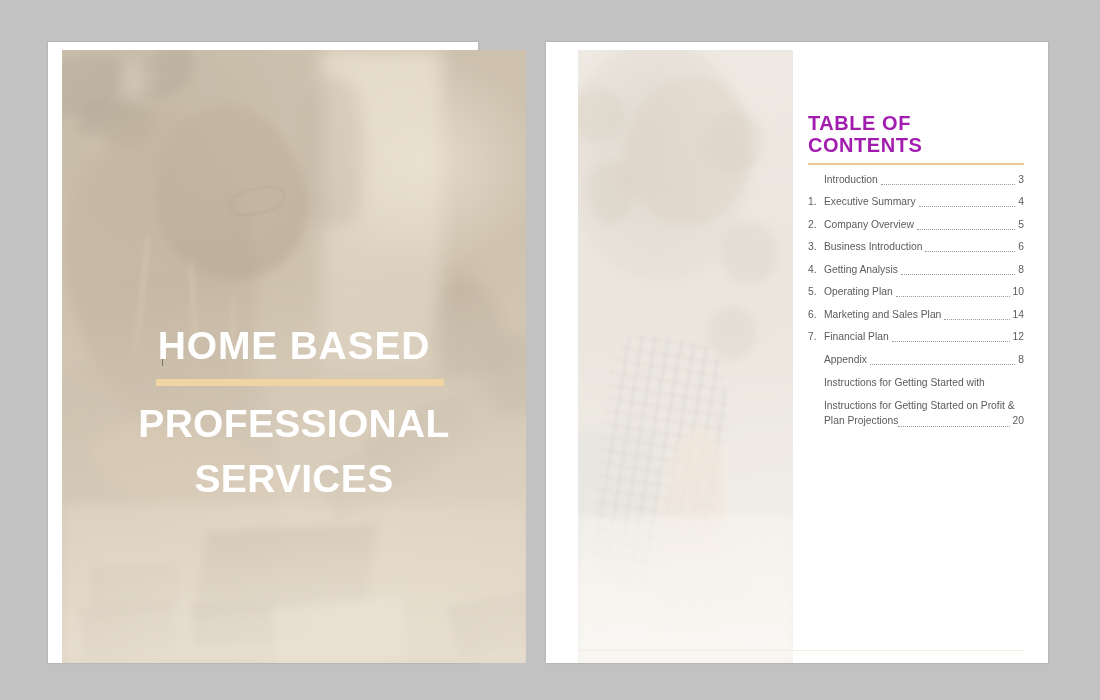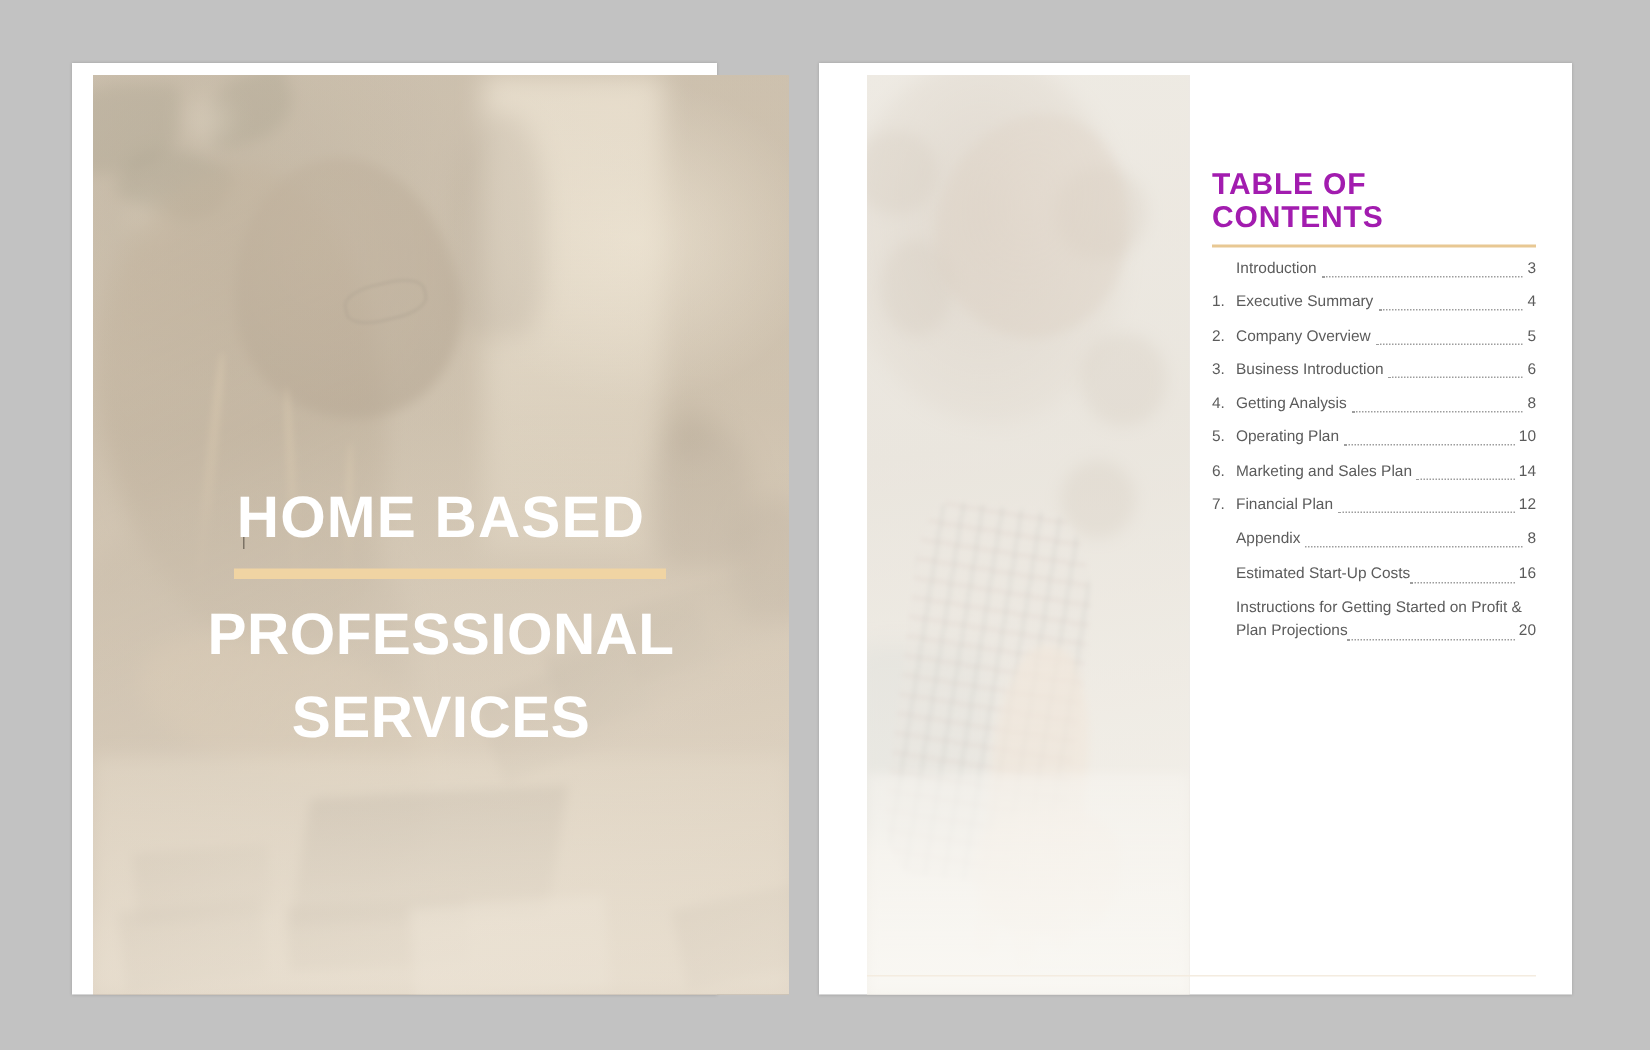--- a/index.html
+++ b/index.html
@@ -598,25 +598,21 @@
             <span class="dots"></span>
             <span class="pg">12</span>
           </div>
           <div class="toc-row">
             <span class="num"></span>
             <span class="label">Appendix</span>
             <span class="dots"></span>
             <span class="pg">8</span>
           </div>
           <div class="toc-sub">
-            <div class="sub-tail">
-              <span>Estimated Start-Up Costs</span>
-              <span class="dots"></span>
-              <span class="pg">16</span>
-            </div>
+            <div>Instructions for Getting Started with</div>
           </div>
           <div class="toc-sub">
             <div>Instructions for Getting Started on Profit &amp;</div>
             <div class="sub-tail">
               <span>Plan Projections</span>
               <span class="dots"></span>
               <span class="pg">20</span>
             </div>
           </div>
         </div>

